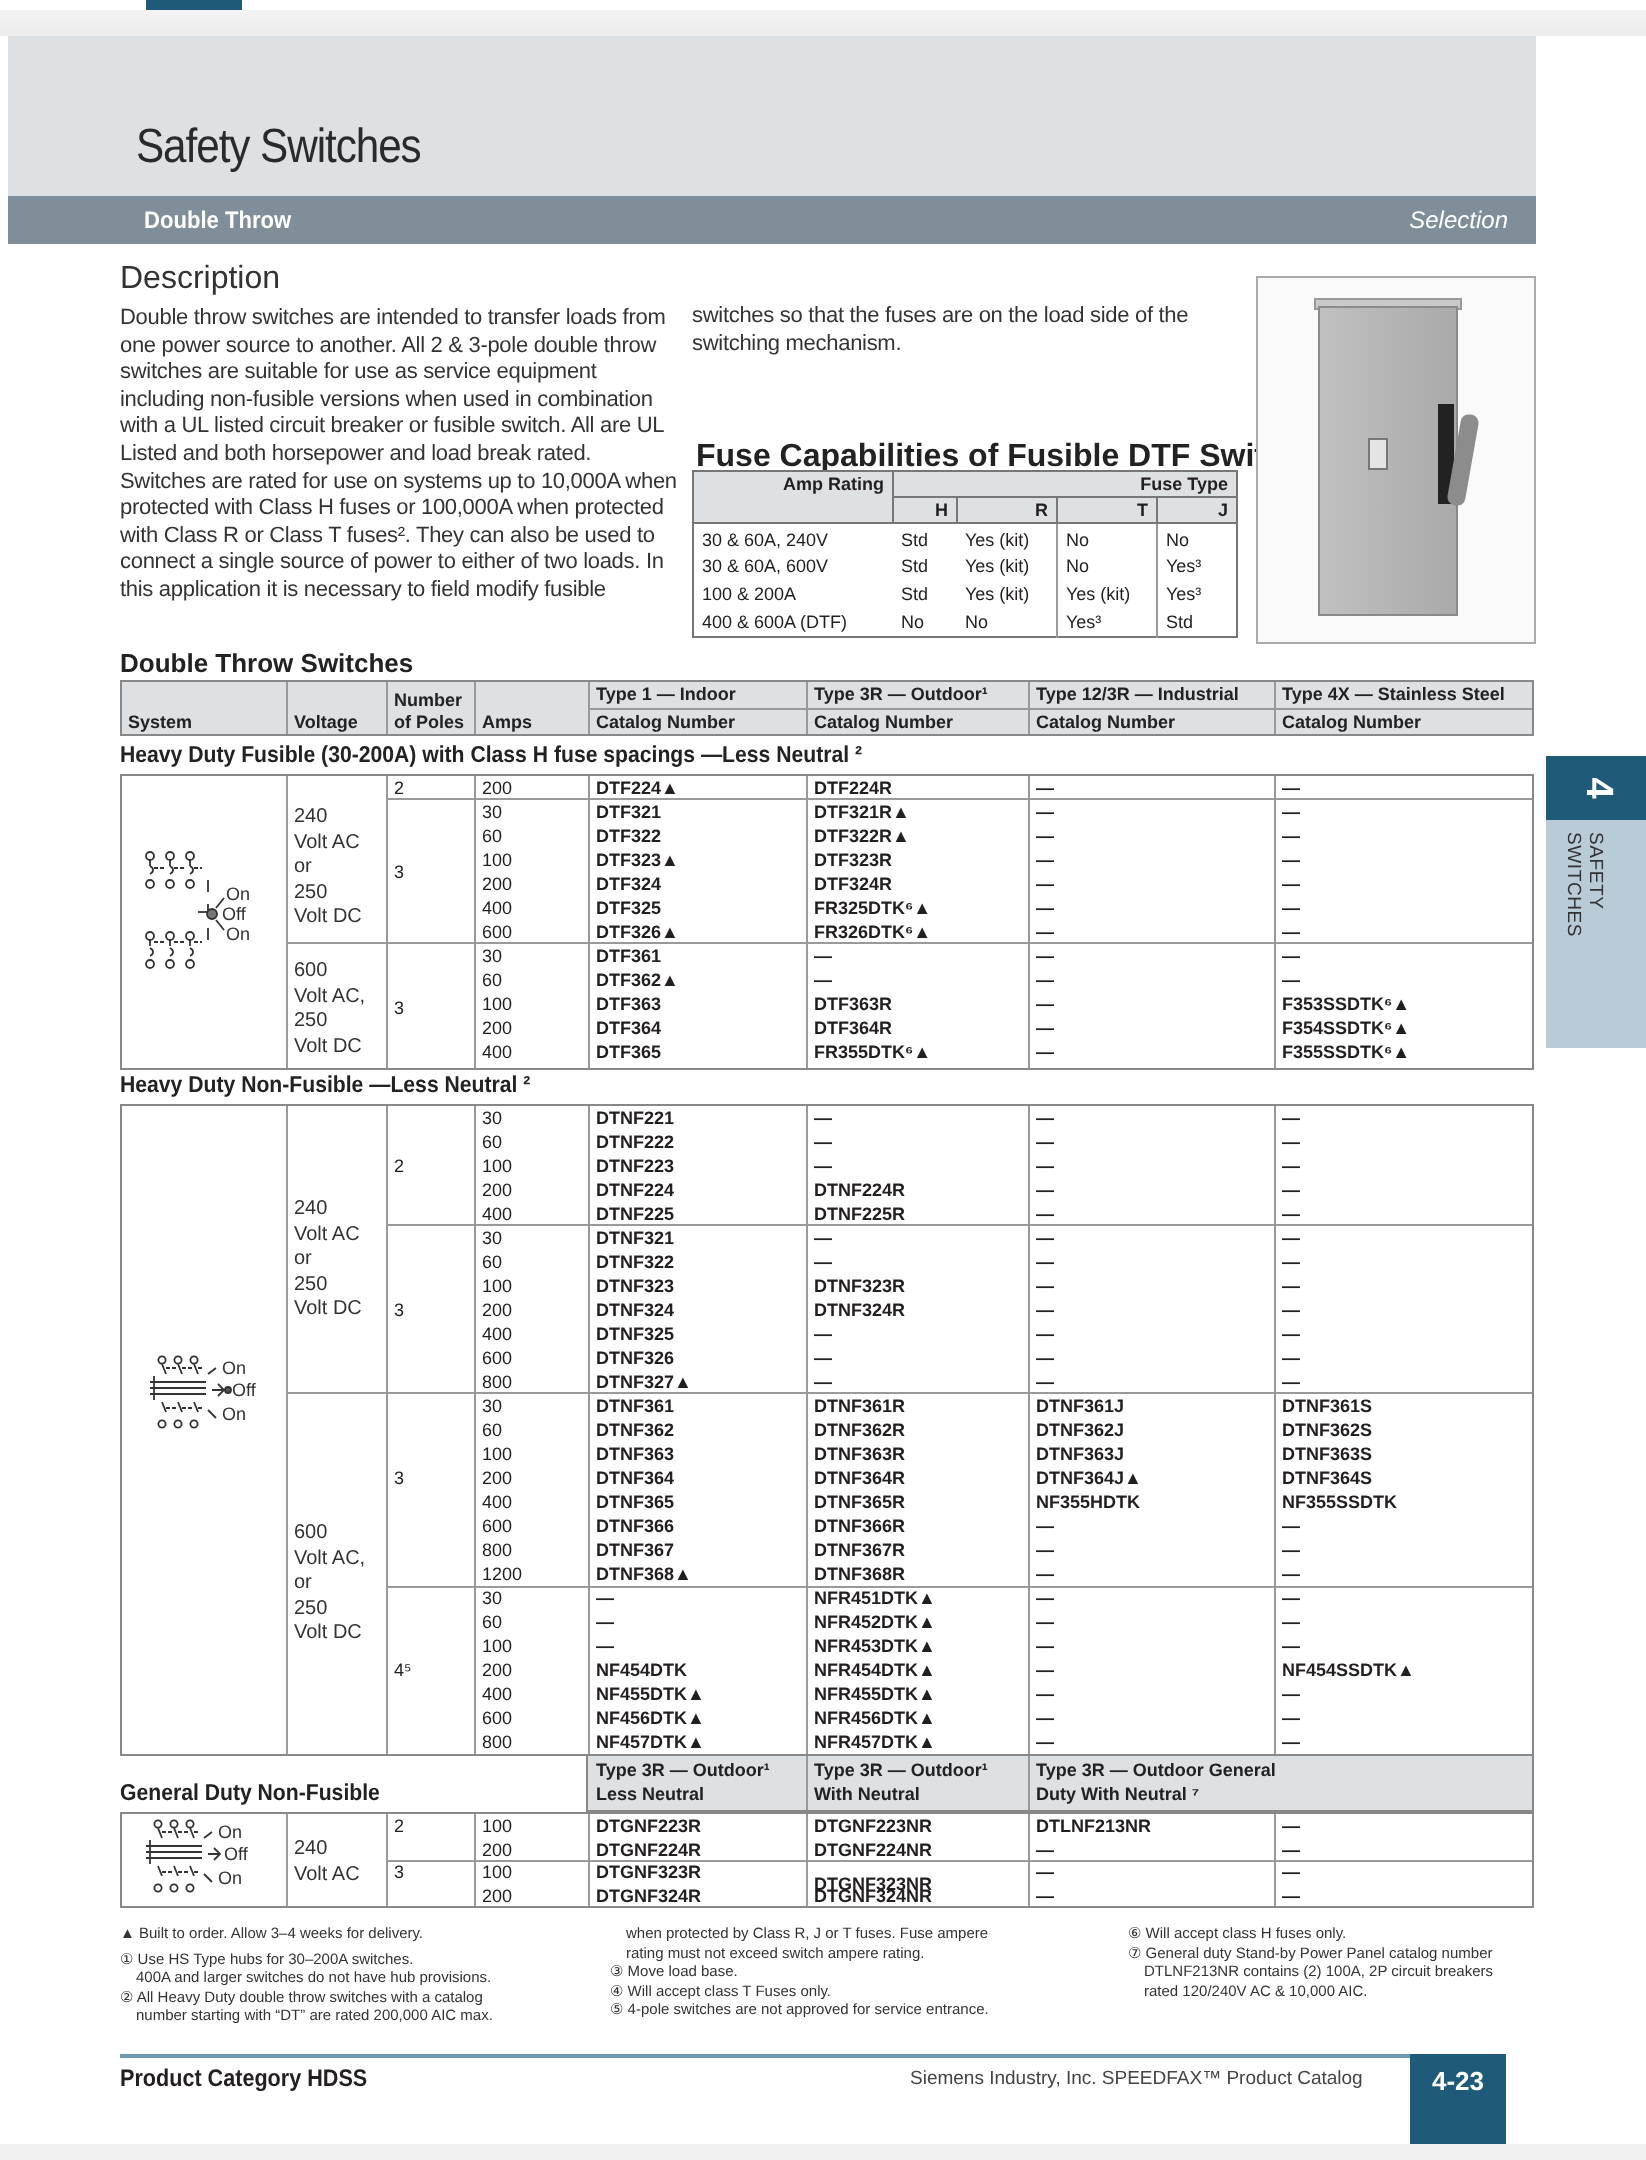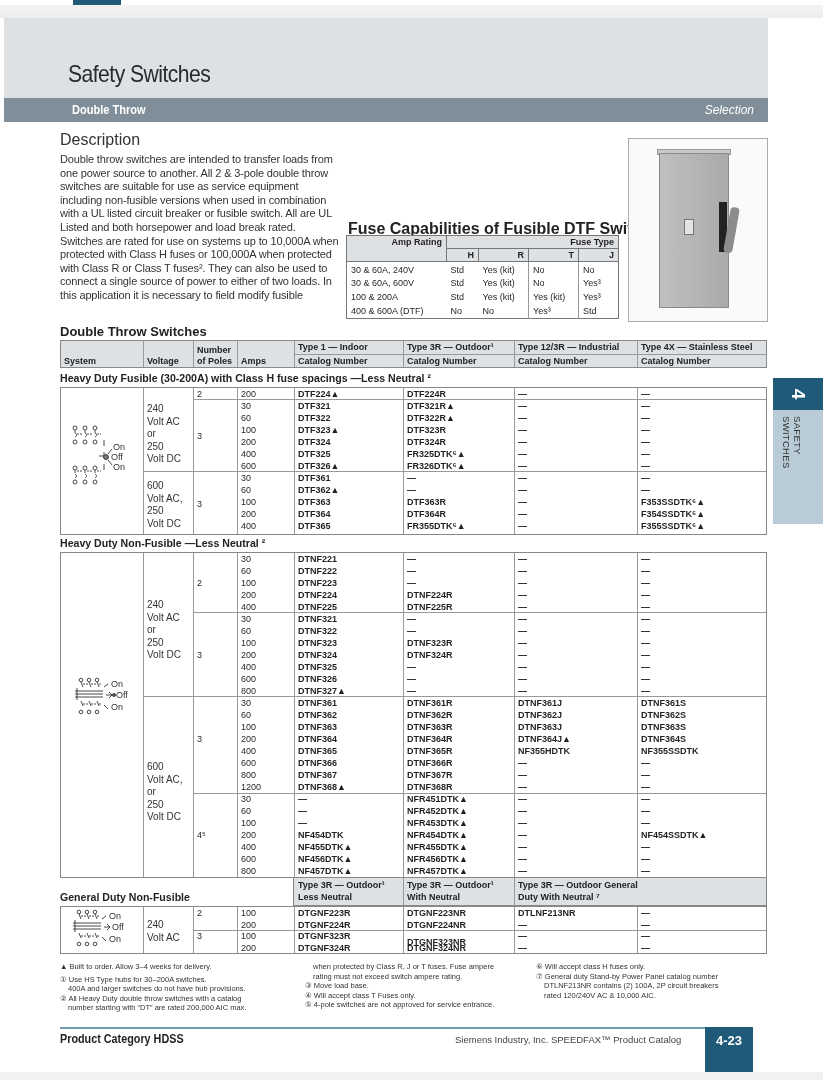--- a/index.html
+++ b/index.html
@@ -81,20 +81,21 @@
 <div class="title-band"></div>
 <div class="page-title">Safety Switches</div>
 <div class="sub-band">
   <span class="sub-left">Double Throw</span>
   <span class="sub-right">Selection</span>
 </div>
 
 <div class="desc-heading">Description</div>
 <div class="desc-col1">Double throw switches are intended to transfer loads from one power source to another. All 2 &amp; 3-pole double throw switches are suitable for use as service equipment including non-fusible versions when used in combination with a UL listed circuit breaker or fusible switch. All are UL Listed and both horsepower and load break rated. Switches are rated for use on systems up to 10,000A when protected with Class H fuses or 100,000A when protected with Class R or Class T fuses². They can also be used to connect a single source of power to either of two loads. In this application it is necessary to field modify fusible</div>
 <div class="desc-col2">
+  <p>switches so that the fuses are on the load side of the switching mechanism.</p>
 </div>
 
 <div class="fuse-title">Fuse Capabilities of Fusible DTF Switches</div>
 <table class="fuse">
   <thead>
     <tr>
       <th rowspan="2" style="width:100px;vertical-align:top;line-height:11px;">Amp Rating</th>
       <th colspan="4">Fuse Type</th>
     </tr>
     <tr>
@@ -612,21 +613,21 @@
   <div>② All Heavy Duty double throw switches with a catalog</div>
   <div class="ind">number starting with “DT” are rated 200,000 AIC max.</div>
 </div>
 <div class="foot-notes" style="left:305px">
   <div class="ind">when protected by Class R, J or T fuses. Fuse ampere</div>
   <div class="ind">rating must not exceed switch ampere rating.</div>
   <div>③ Move load base.</div>
   <div>④ Will accept class T Fuses only.</div>
   <div>⑤ 4-pole switches are not approved for service entrance.</div>
 </div>
-<div class="foot-notes" style="left:536px">
+<div class="foot-notes" style="left:564px">
   <div>⑥ Will accept class H fuses only.</div>
   <div>⑦ General duty Stand-by Power Panel catalog number</div>
   <div class="ind">DTLNF213NR contains (2) 100A, 2P circuit breakers</div>
   <div class="ind">rated 120/240V AC &amp; 10,000 AIC.</div>
 </div>
 
 <div class="footer-rule"></div>
 <div class="footer-left">Product Category HDSS</div>
 <div class="footer-right">Siemens Industry, Inc. SPEEDFAX™ Product Catalog</div>
 <div class="page-tab">

